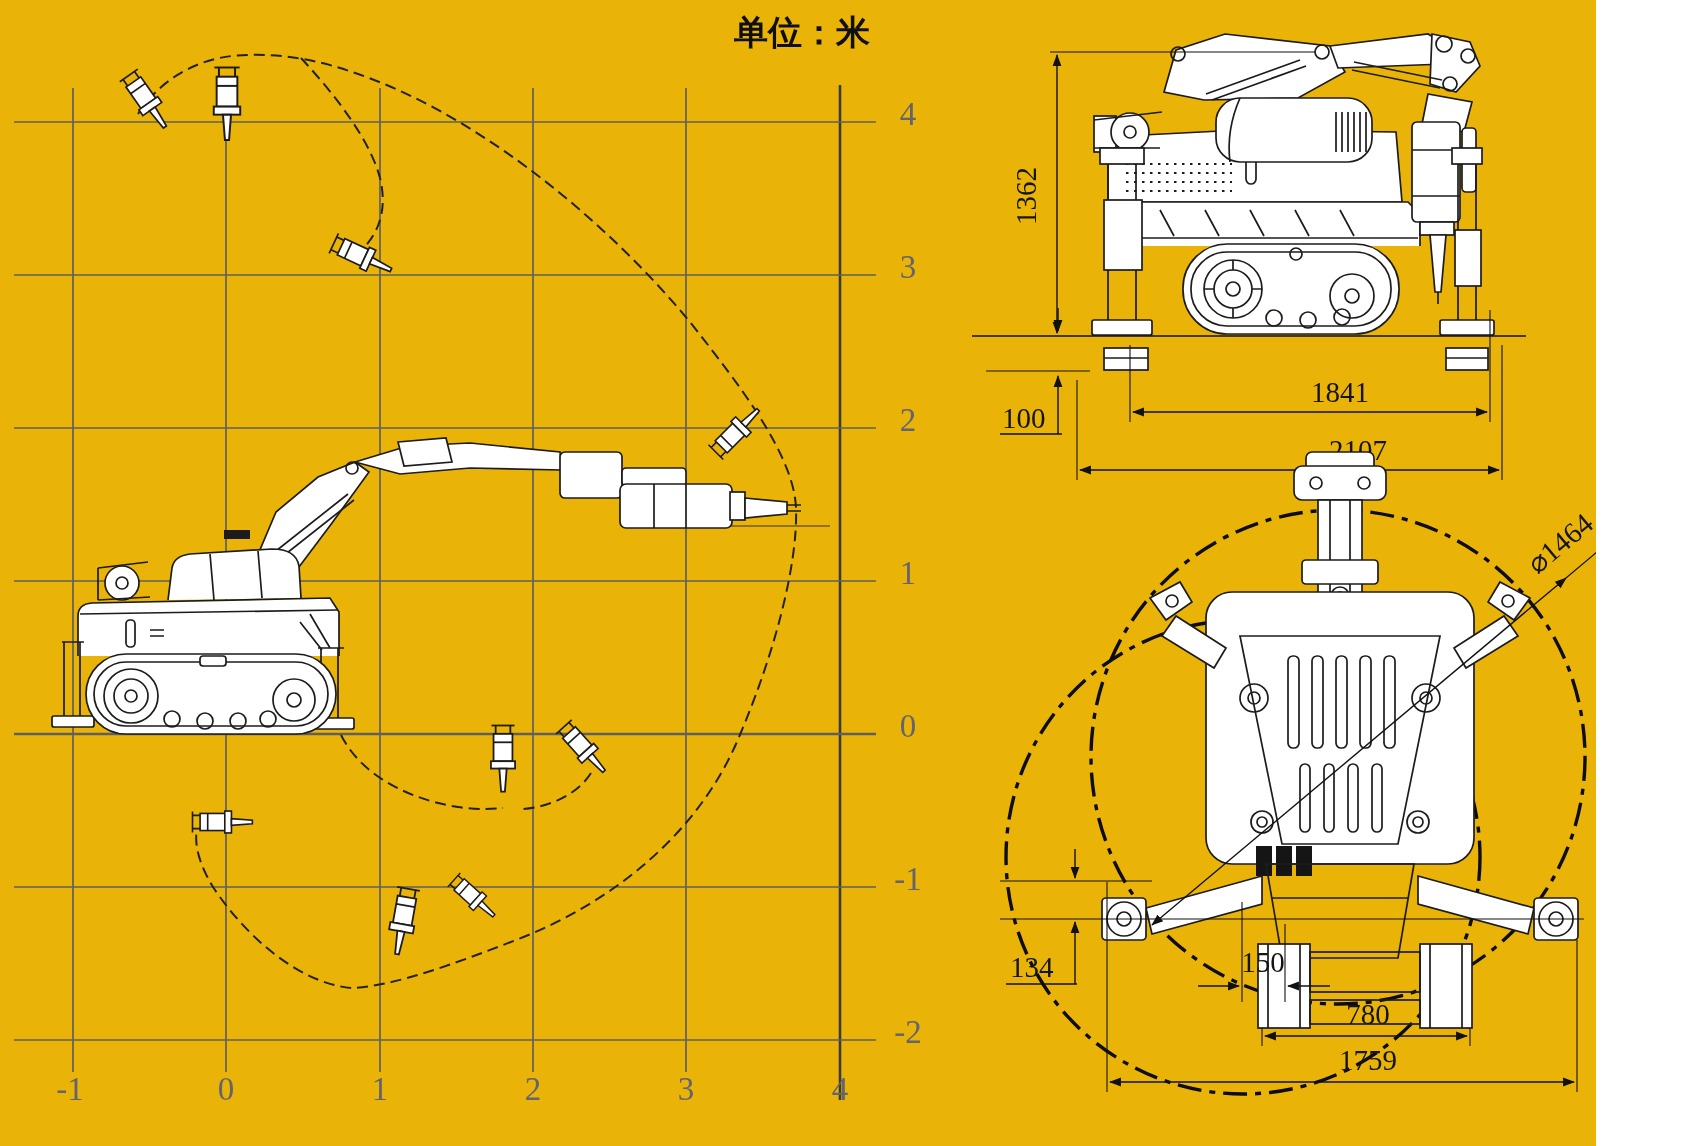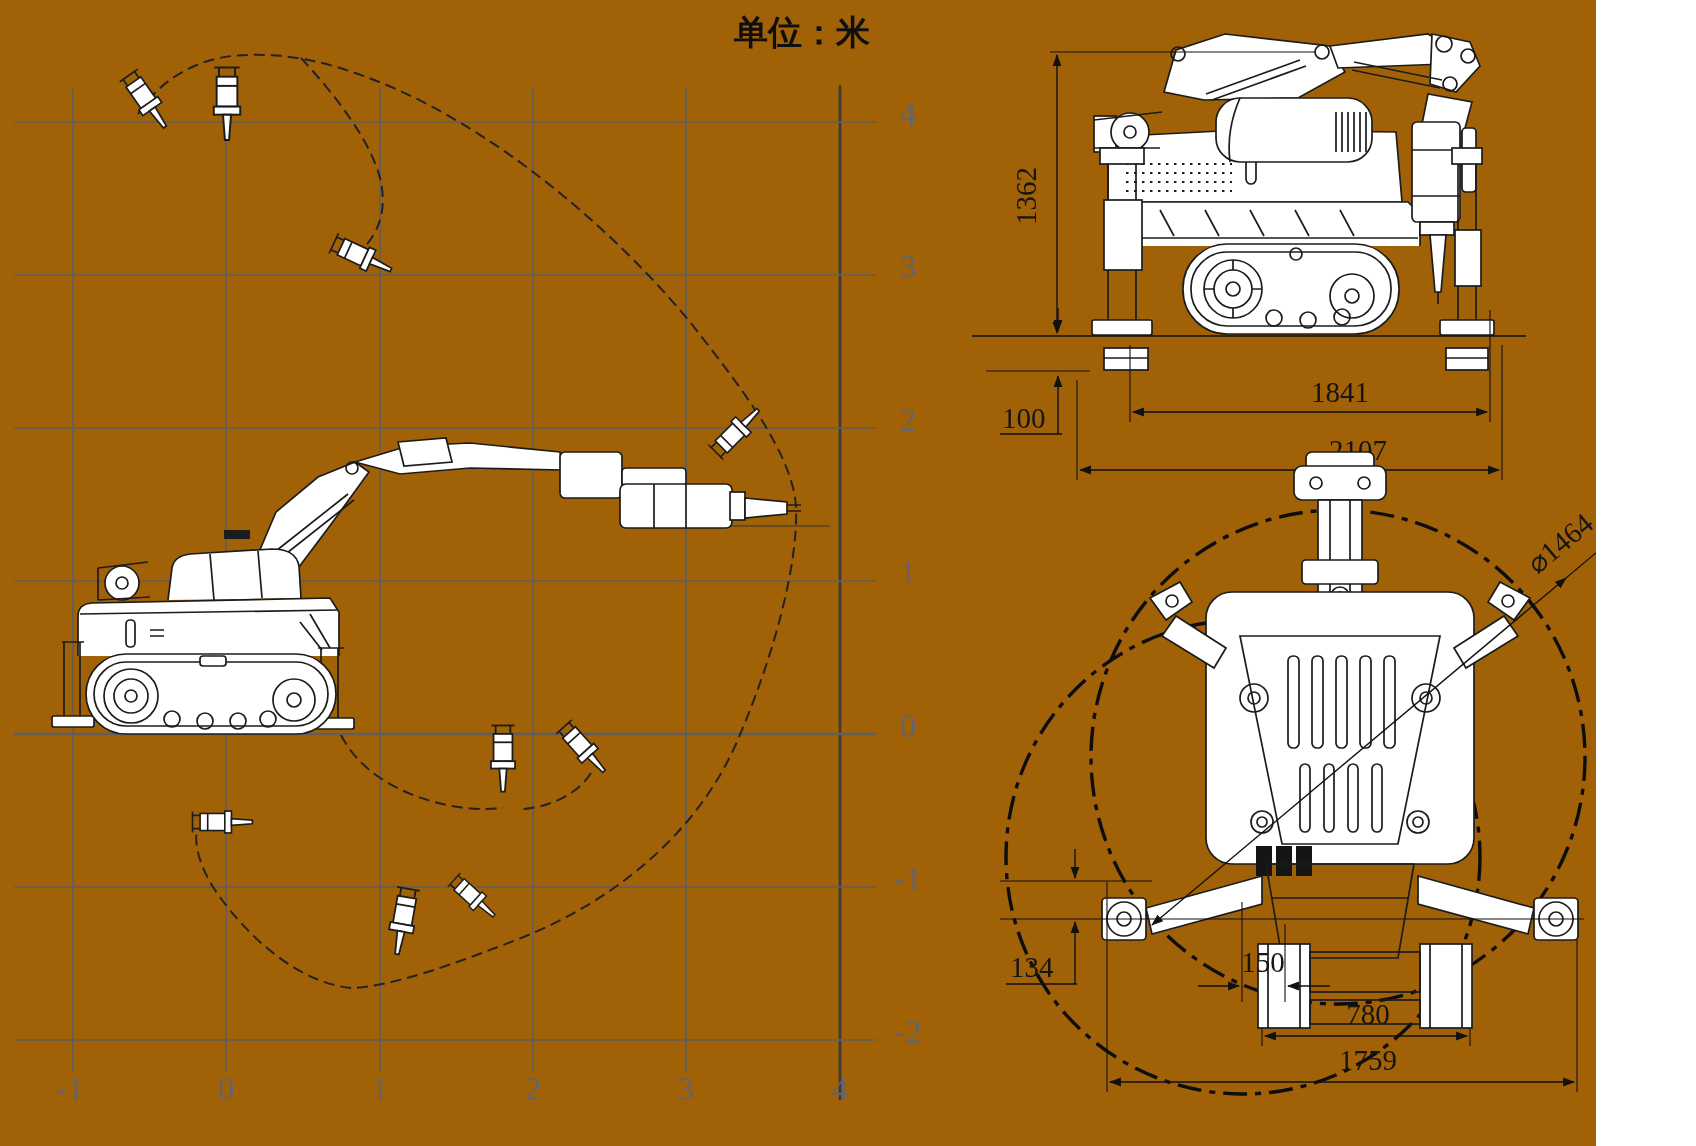--- a/index.html
+++ b/index.html
@@ -1,16 +1,16 @@
 <!DOCTYPE html>
 <html><head>
 <meta charset="utf-8">
 <style>
   html,body{margin:0;padding:0;background:#fff;}
-  .sheet{position:relative;width:1596px;height:1146px;background:#a16207;overflow:hidden;}
+  .sheet{position:relative;width:1596px;height:1146px;background:#eab308;overflow:hidden;}
   svg{position:absolute;left:0;top:0;}
   svg text{font-family:"Liberation Serif","DejaVu Serif",serif;}
   .tick{font-size:33px;fill:#64646e;}
   .dim{font-size:29px;fill:#141414;}
   .unit{font-family:"Liberation Sans","DejaVu Sans",sans-serif;font-weight:700;font-size:34px;fill:#0f0f0f;}
 </style>
 </head>
 <body>
 
 <div class="sheet">

